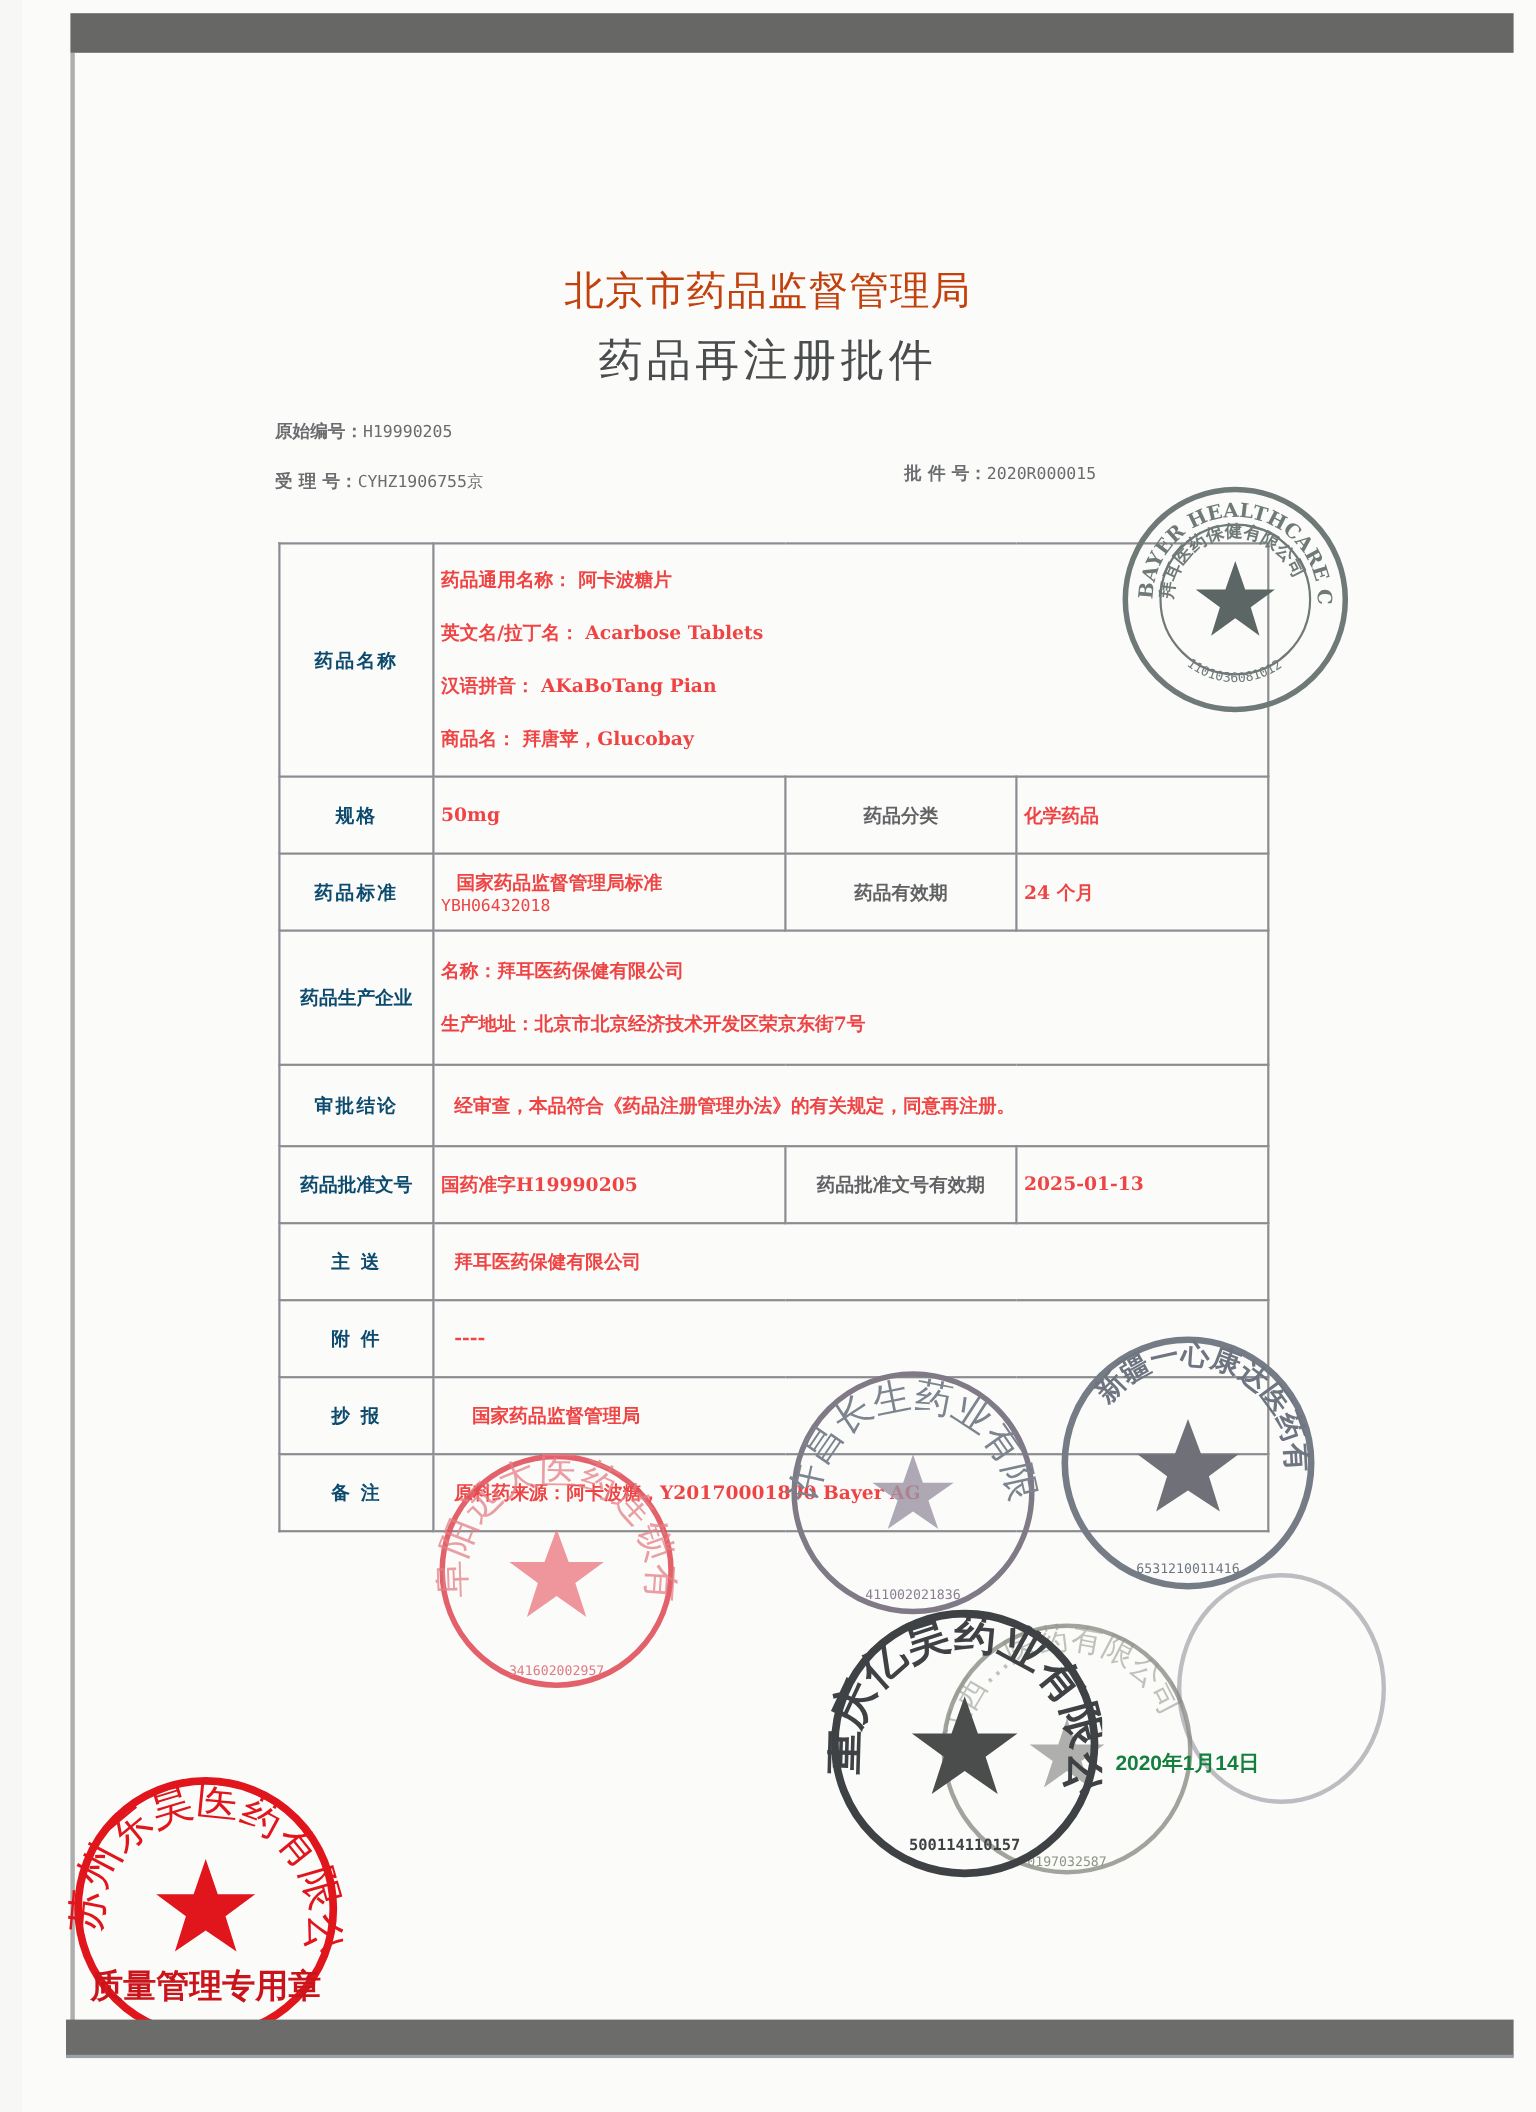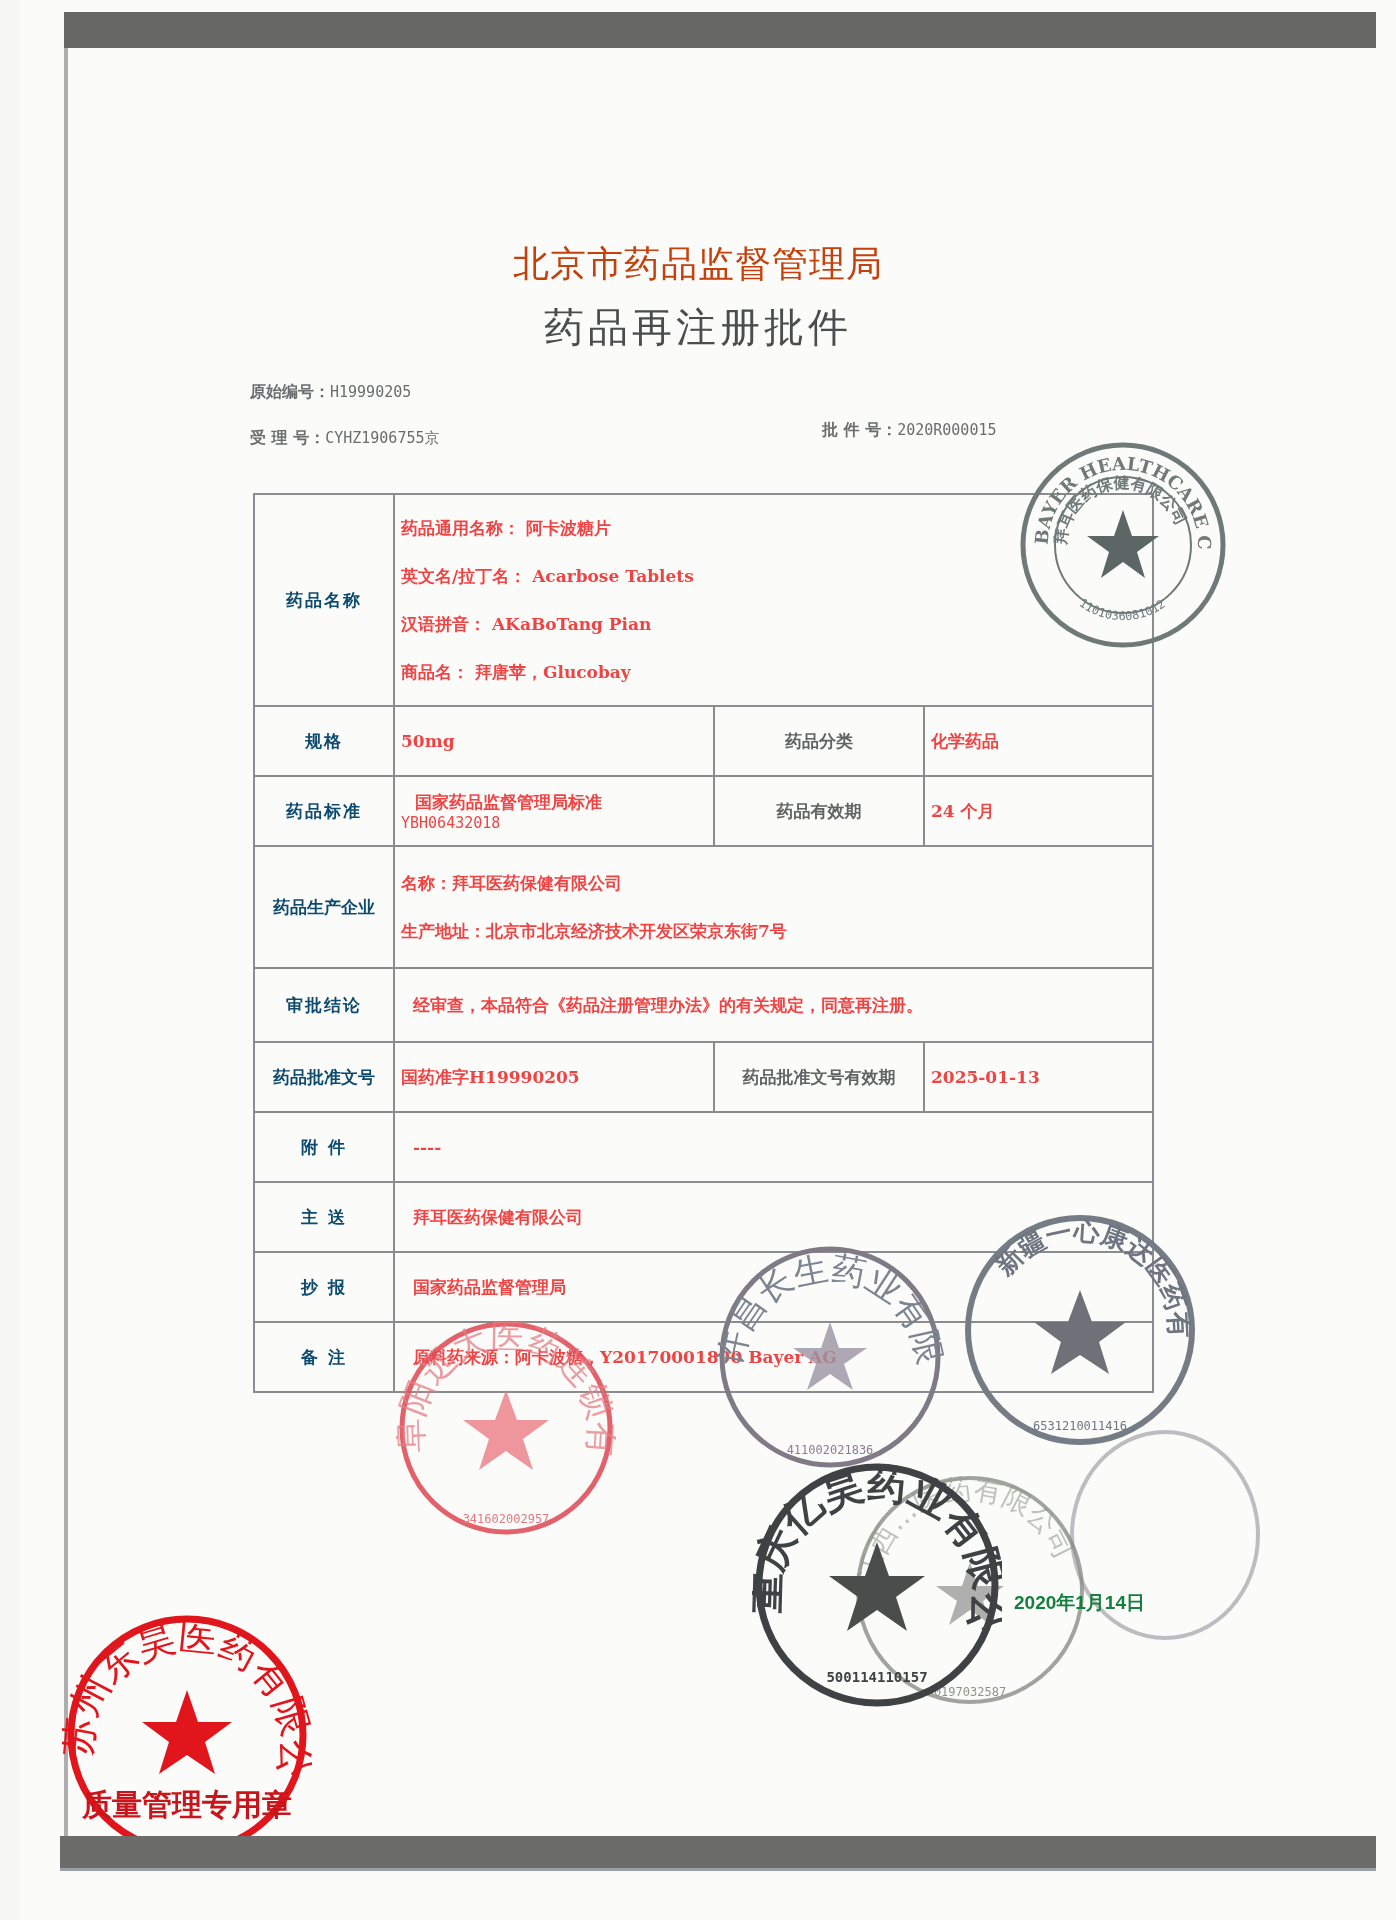--- a/index.html
+++ b/index.html
@@ -81,30 +81,30 @@
     <td class="lab">审批结论</td>
     <td class="val" colspan="3" style="padding-left:18px;">经审查，本品符合《药品注册管理办法》的有关规定，同意再注册。</td>
   </tr>
   <tr style="height:70px;">
     <td class="lab" style="letter-spacing:0;">药品批准文号</td>
     <td class="val">国药准字H19990205</td>
     <td class="lab2" style="letter-spacing:0;">药品批准文号有效期</td>
     <td class="val">2025-01-13</td>
   </tr>
   <tr style="height:70px;">
+    <td class="lab">主 送</td>
+    <td class="val" colspan="3" style="padding-left:18px;">拜耳医药保健有限公司</td>
+  </tr>
+  <tr style="height:70px;">
     <td class="lab">附 件</td>
     <td class="val" colspan="3" style="padding-left:18px;">----</td>
   </tr>
   <tr style="height:70px;">
-    <td class="lab">主 送</td>
-    <td class="val" colspan="3" style="padding-left:18px;">拜耳医药保健有限公司</td>
-  </tr>
-  <tr style="height:70px;">
     <td class="lab">抄 报</td>
-    <td class="val" colspan="3" style="padding-left:18px;">国家药品监督管理局</td>
+    <td class="val" colspan="3" style="padding-left:34px;">国家药品监督管理局</td>
   </tr>
   <tr style="height:70px;">
     <td class="lab">备 注</td>
     <td class="val" colspan="3" style="padding-left:18px;">原料药来源：阿卡波糖，Y20170001890 Bayer AG</td>
   </tr>
 </tbody>
   </table>
 
 <div class="stamp" style="left:1018px;top:440px;width:210px;height:210px;">
   <svg width="210" height="210" viewBox="0 0 210 210">

